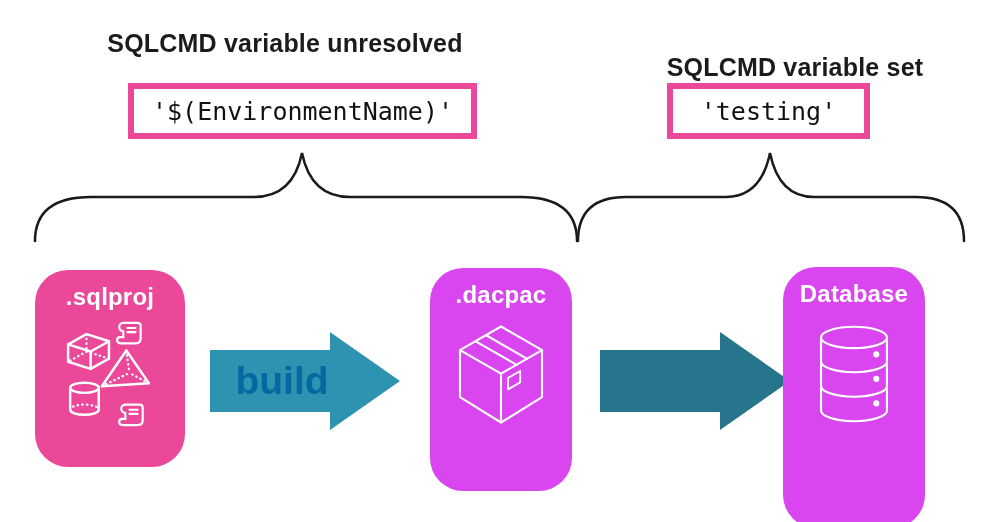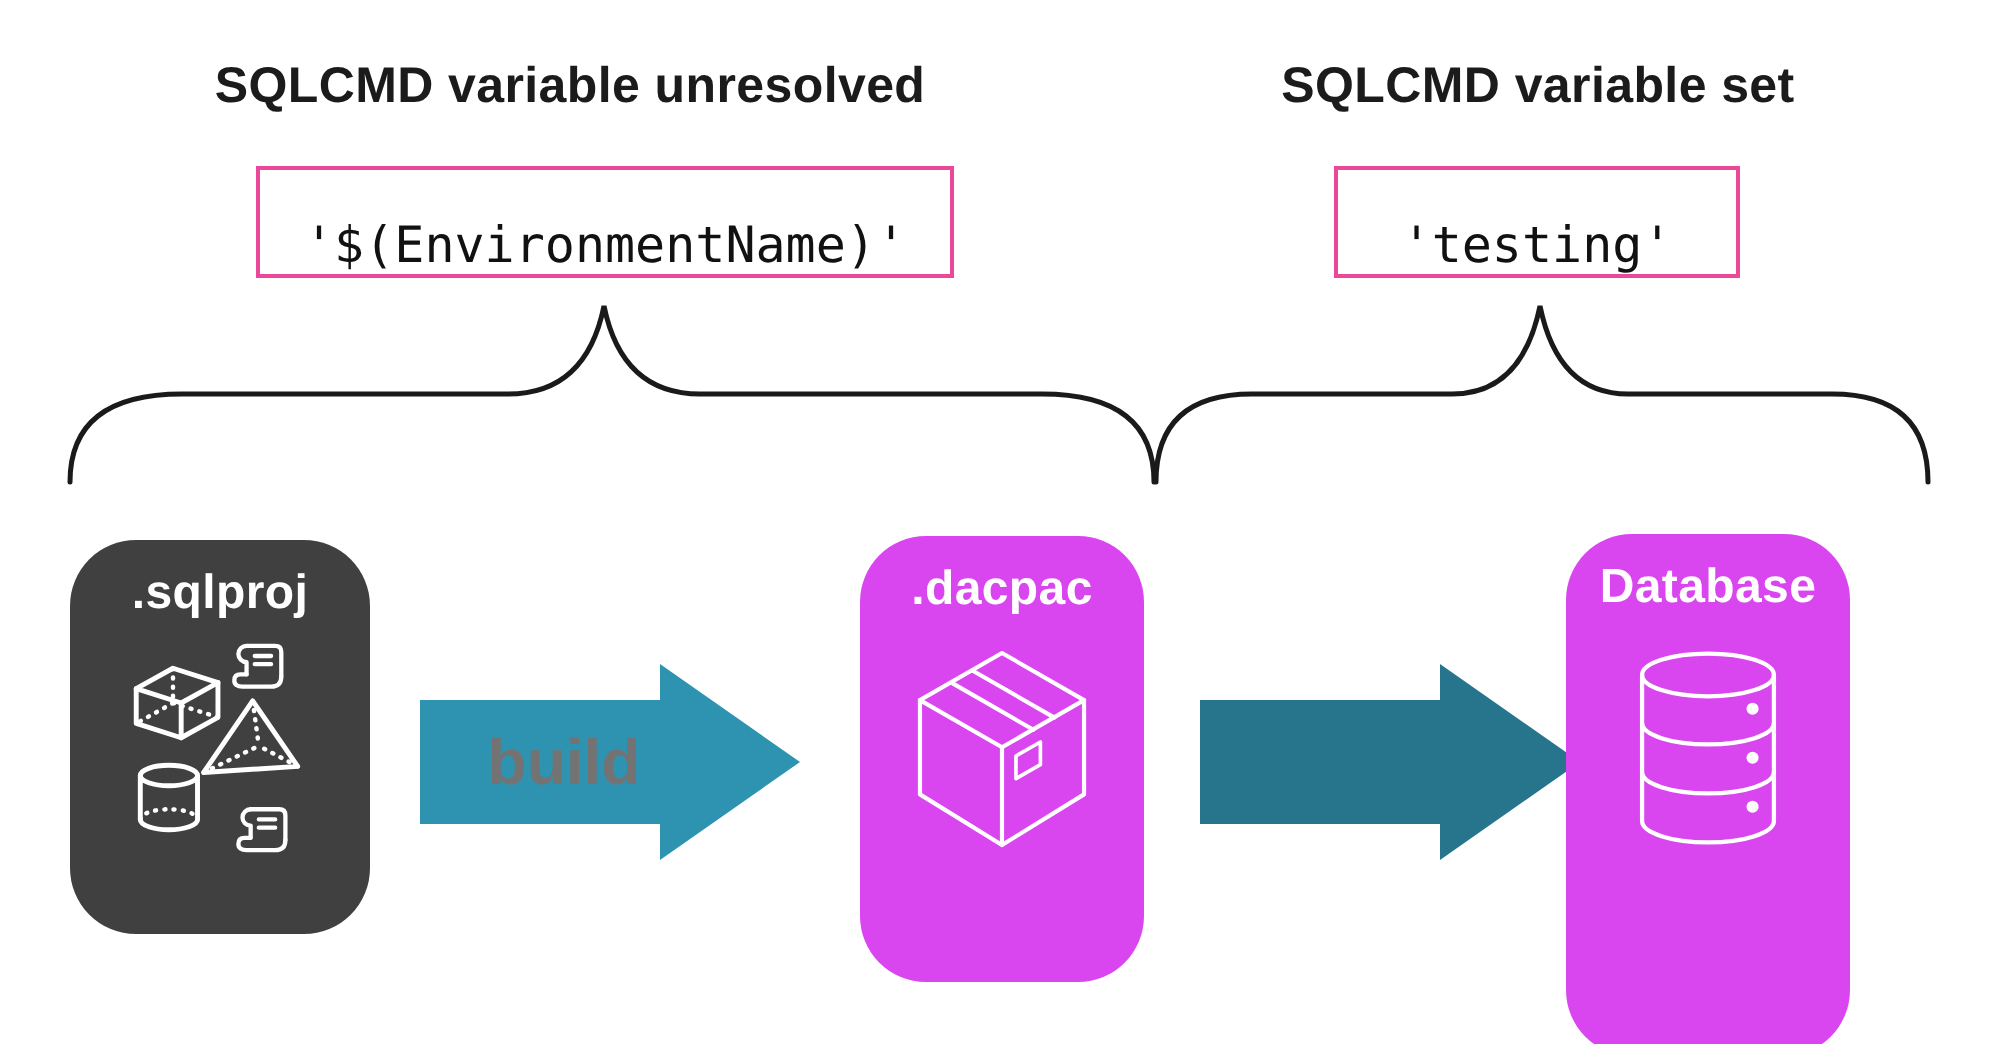--- a/index.html
+++ b/index.html
@@ -2,46 +2,46 @@
 <html><head>
 <meta charset="utf-8">
 <style>
   html,body{margin:0;padding:0;background:#ffffff;}
   #canvas{position:relative;width:1000px;height:522px;background:#ffffff;overflow:hidden;
           font-family:"Liberation Sans",sans-serif;padding-left:15px;}
 
   .heading{position:absolute;top:28px;height:30px;line-height:30px;text-align:center;
            font-size:25px;font-weight:700;color:#1b1b1b;letter-spacing:0.2px;}
   #heading-left{left:95px;width:380px;}
-  #heading-right{left:629px;width:280px;}
+  #heading-right{left:655px;width:280px;margin-top:24px;}
 
   .code-box{position:absolute;top:83px;height:56px;box-sizing:border-box;
-            border:2px solid #ec4899;background:#ffffff;
-            display:flex;align-items:flex-end;justify-content:center;
+            border:6px solid #ec4899;background:#ffffff;
+            display:flex;align-items:center;justify-content:center;
             font-family:"DejaVu Sans Mono",monospace;font-size:25px;color:#111111;}
   #code-left{left:128px;width:349px;}
   #code-right{left:667px;width:203px;}
 
   .brace{position:absolute;top:147px;}
   #brace-left{left:33px;}
   #brace-right{left:576px;}
 
   .stage{position:absolute;border-radius:33px;display:flex;flex-direction:column;
          align-items:center;}
-  #stage-sqlproj{left:35px;top:270px;width:150px;height:197px;background:#404040;}
+  #stage-sqlproj{left:35px;top:270px;width:150px;height:197px;background:#ec4899;}
   #stage-dacpac{left:430px;top:268px;width:142px;height:223px;background:#d946ef;}
   #stage-database{left:783px;top:267px;width:142px;height:261px;background:#d946ef;}
   .stage-label{margin-top:13px;color:#ffffff;font-size:24px;font-weight:700;letter-spacing:0.2px;}
 
   .arrow{position:absolute;top:332px;width:190px;height:98px;}
   #arrow-build{left:210px;}
   #arrow-deploy{left:600px;}
   .arrow-label{position:absolute;top:350px;width:140px;height:62px;
                display:flex;align-items:center;justify-content:center;
-               color:#737373;font-size:32px;font-weight:700;}
+               color:#0369a1;font-size:39px;font-weight:700;}
   #arrow-build-label{left:212px;}
   #arrow-deploy-label{left:602px;}
 
   .icon-svg{display:block;}
   .wf{fill:none;stroke:#ffffff;stroke-width:2.4;stroke-linejoin:round;stroke-linecap:round;}
   .wf-dot{fill:none;stroke:#ffffff;stroke-width:2.2;stroke-linecap:round;stroke-dasharray:0.5 4;}
   .wf-thin{fill:none;stroke:#ffffff;stroke-width:2.1;stroke-linejoin:round;stroke-linecap:round;}
   .brace-path{fill:none;stroke:#1a1a1a;stroke-width:2.5;stroke-linecap:round;}
 </style>
 </head>

